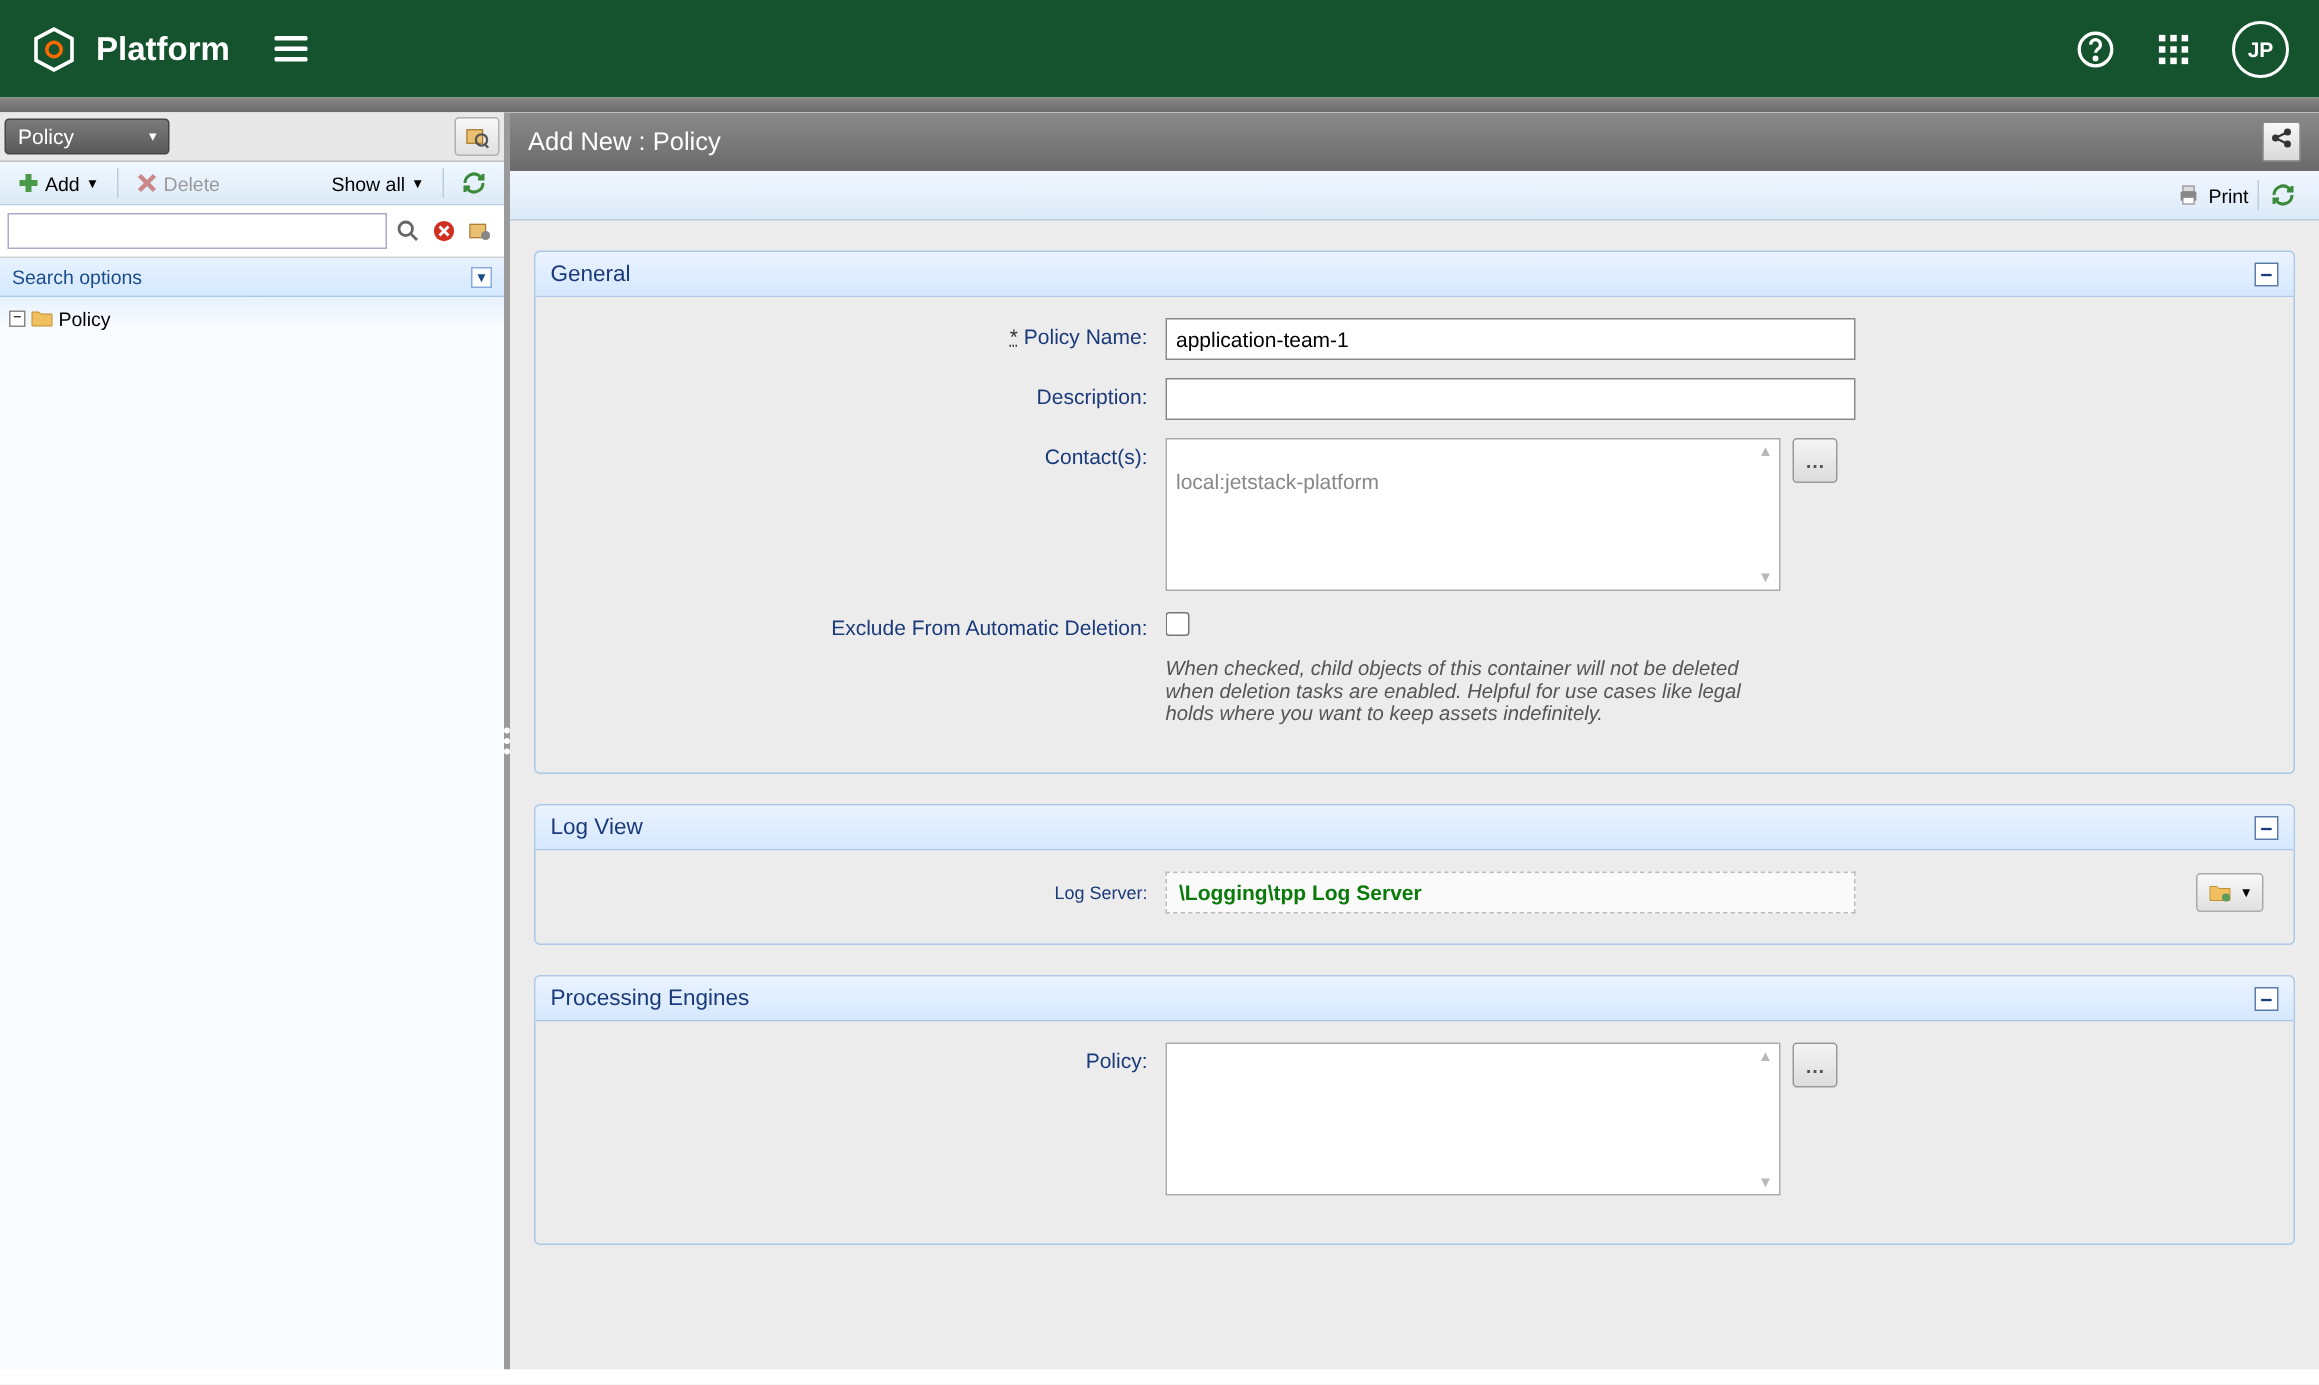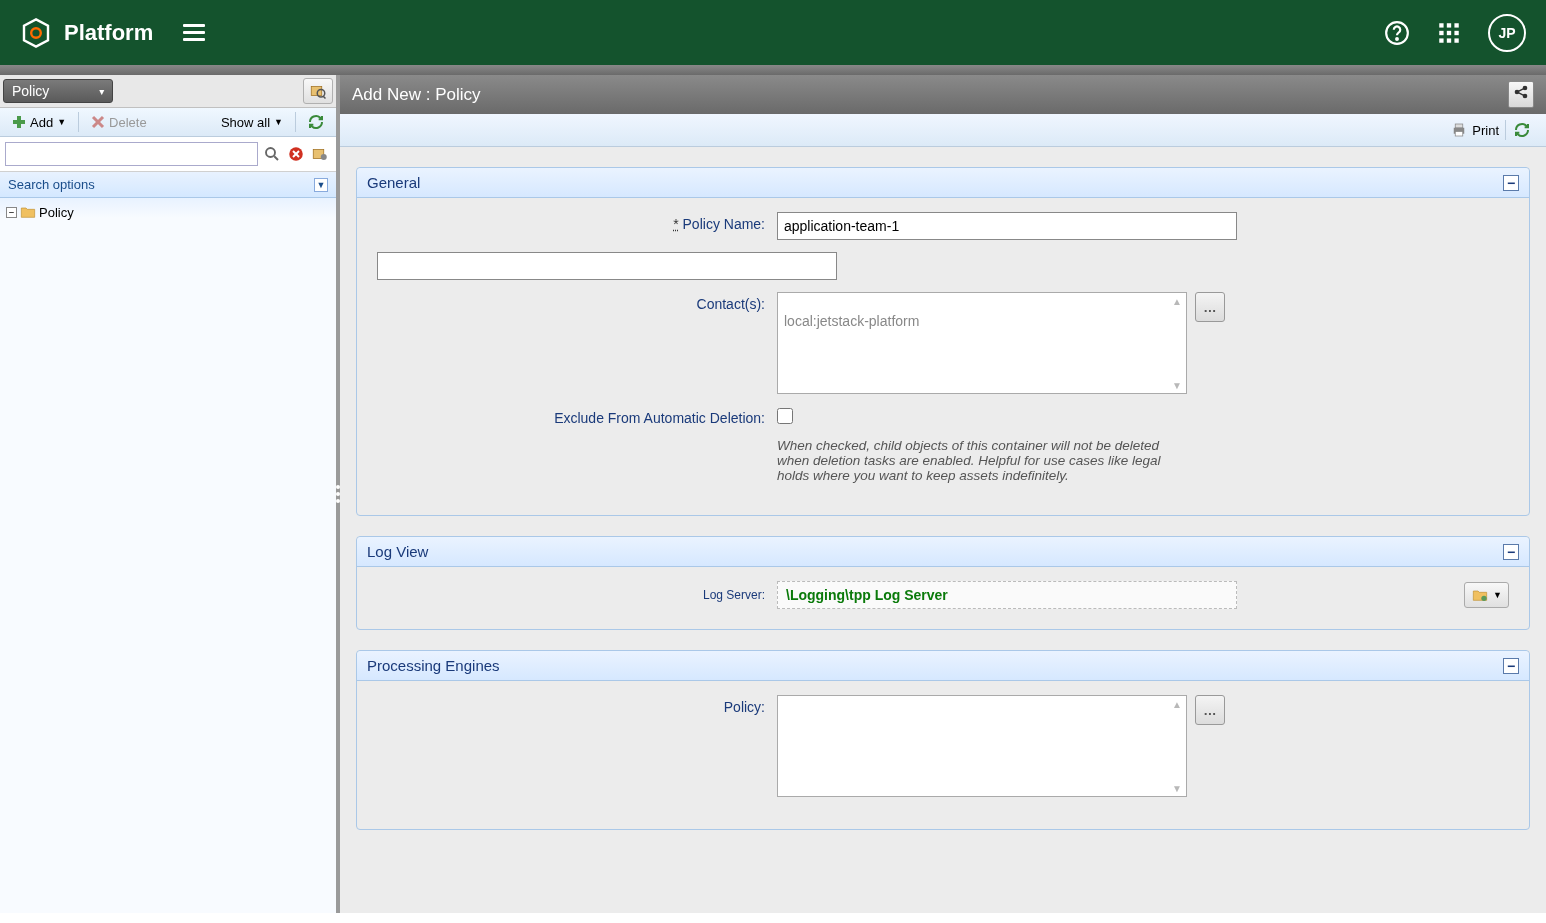--- a/index.html
+++ b/index.html
@@ -279,20 +279,21 @@
           <span class="collapse-btn">−</span>
         </div>
         <div class="panel-body">
           <div class="form-row">
             <div class="label"><span class="req">*</span> <span>Policy Name:</span></div>
             <div class="field">
                 <input class="text-input" type="text" value="application-team-1" style="">
               </div>
           </div>
           <div class="form-row">
+            <div class="label"><span>Description:</span></div>
             <div class="field">
                 <input class="text-input" type="text" value="" style="">
               </div>
           </div>
           <div class="form-row">
             <div class="label"><span>Contact(s):</span></div>
             <div class="field">
               <div class="listbox">
                 <span>local:jetstack-platform</span>
                 <span class="scroll-up">▲</span>

